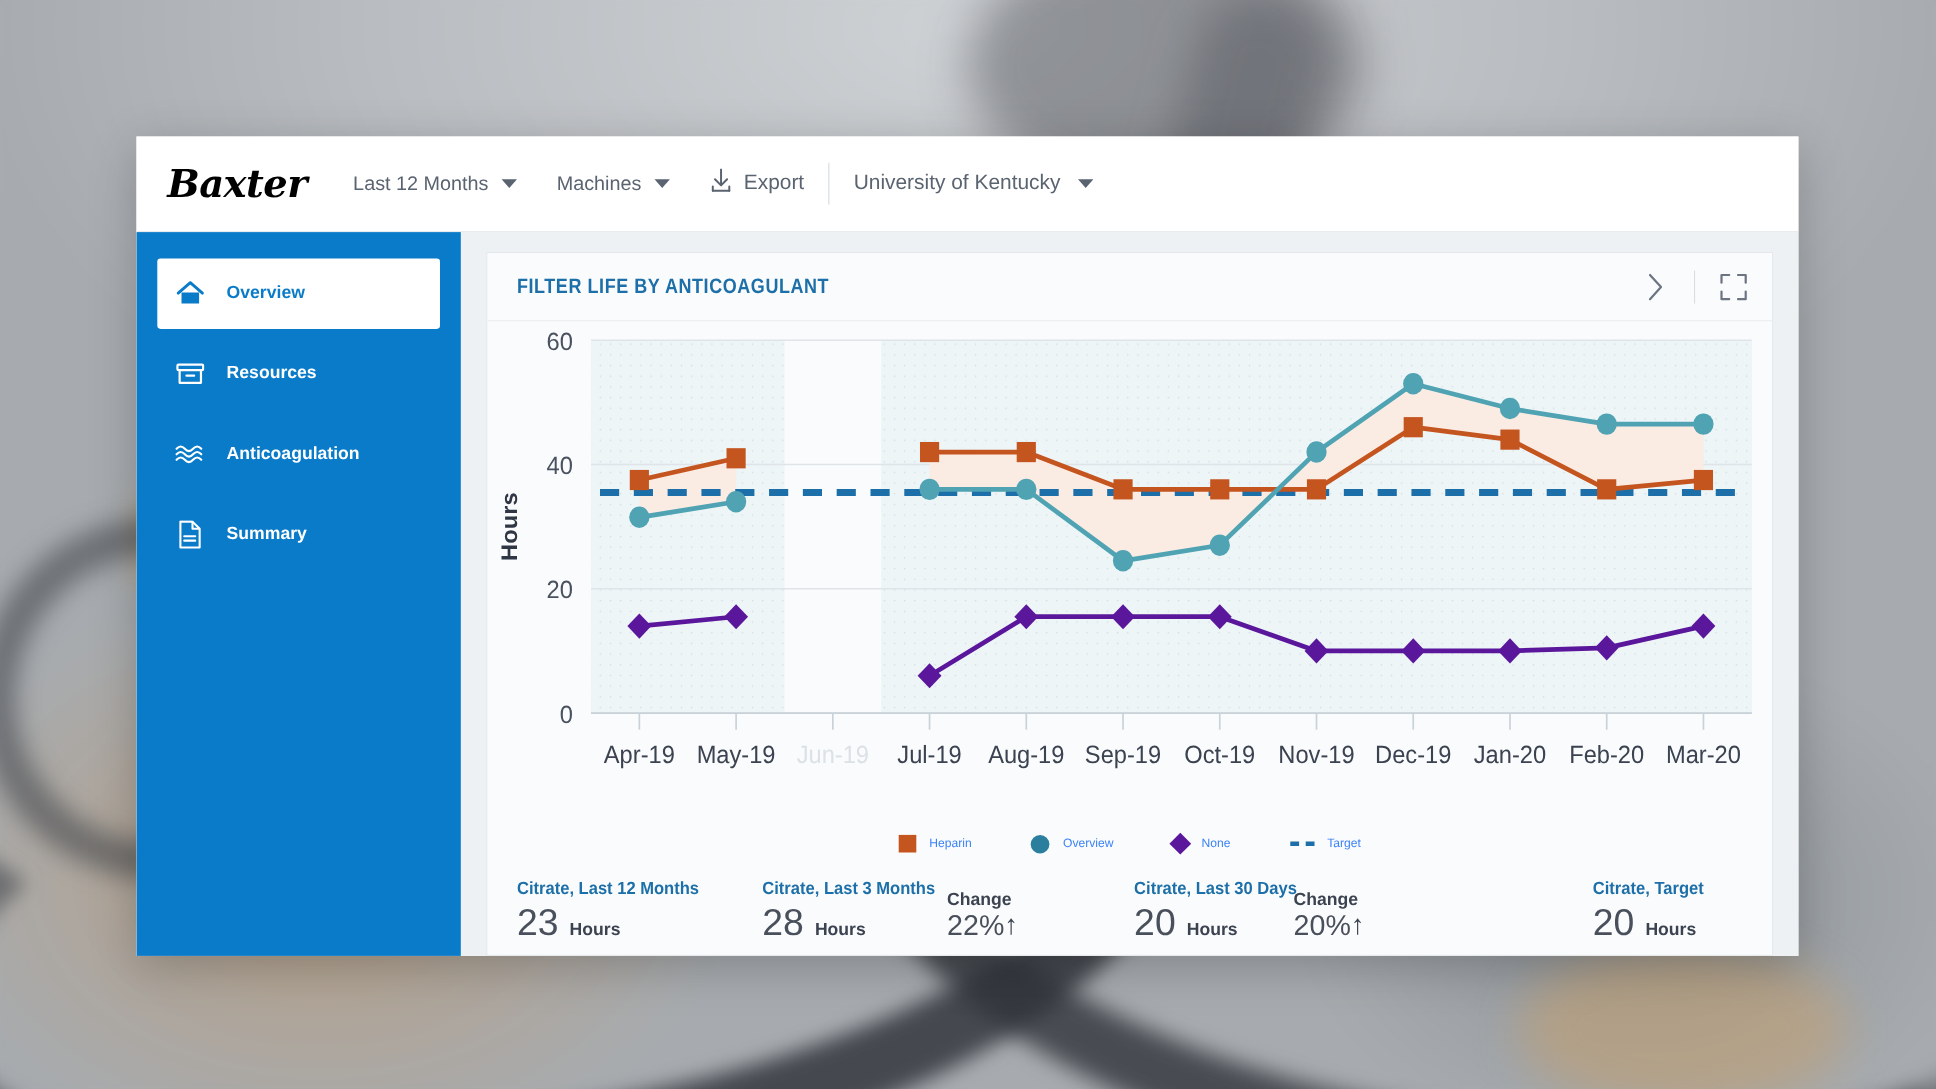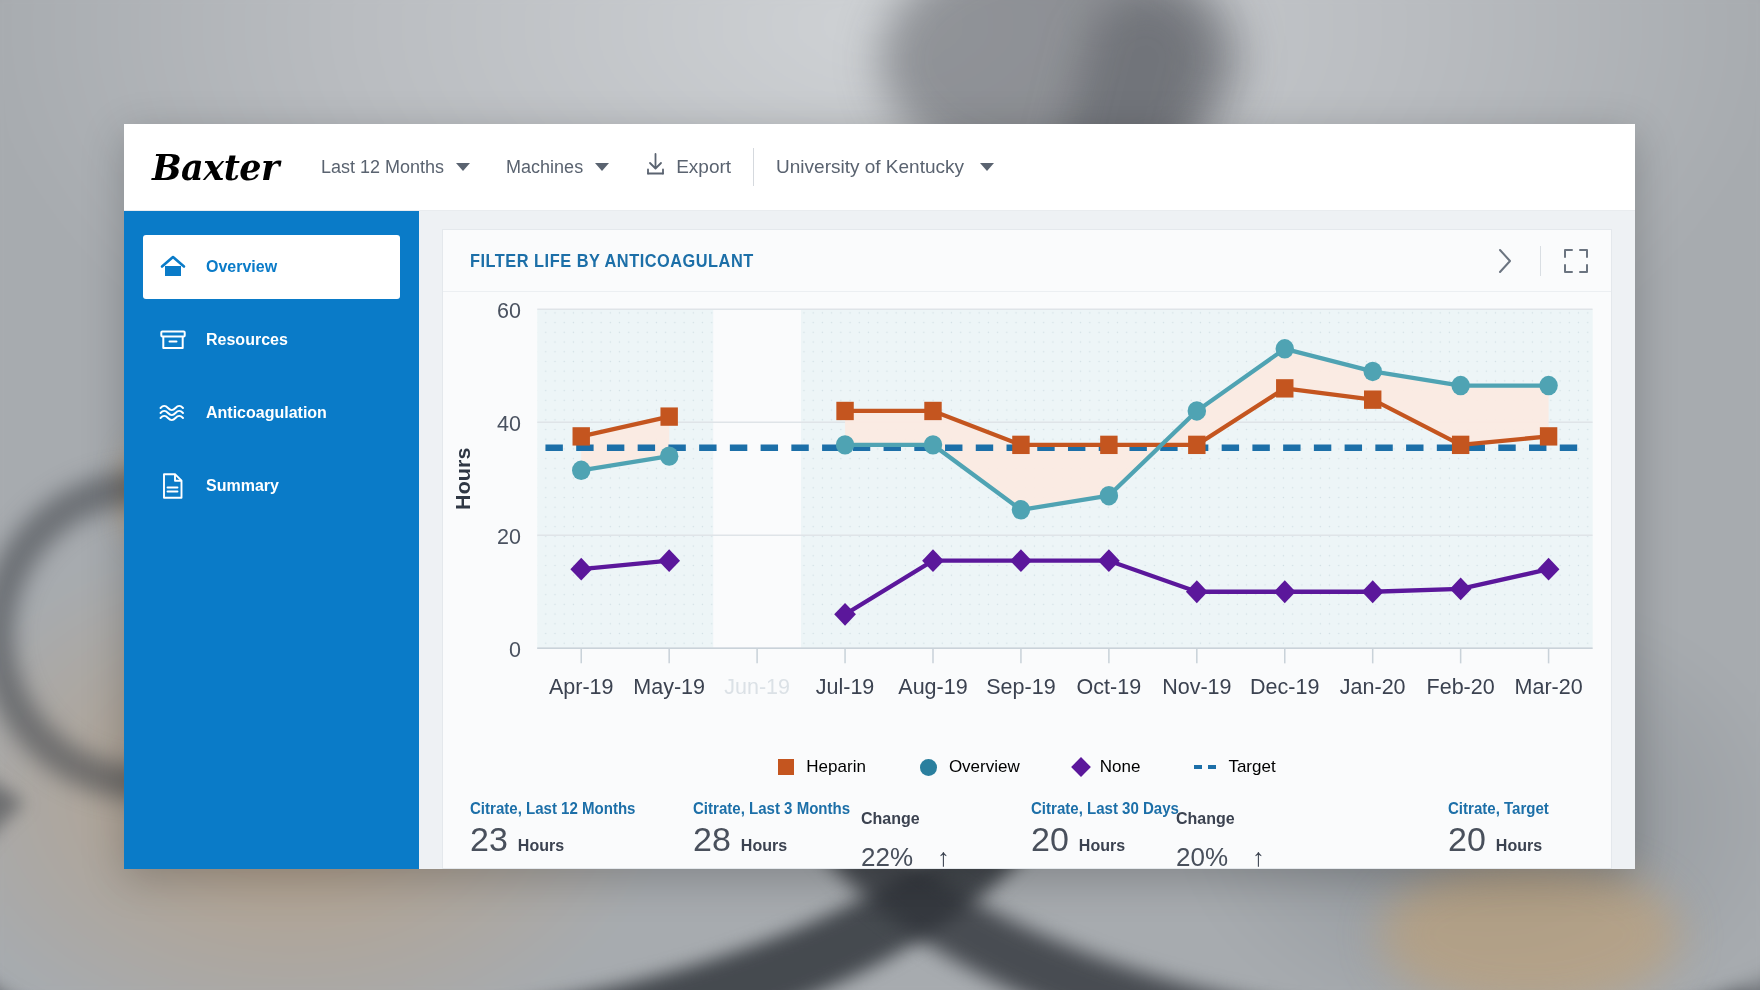--- a/index.html
+++ b/index.html
@@ -176,42 +176,42 @@
   .card-divider { width: 1px; height: 30px; background: #d9dee3; }
 
   
   .chart-area { flex: 1 1 auto; position: relative; min-height: 0; }
   .chart-svg { display: block; width: 100%; height: 100%; }
 
   .legend {
     height: 54px; flex: 0 0 54px;
     display: flex; align-items: center; justify-content: center; gap: 54px;
   }
-  .leg { display: flex; align-items: center; gap: 12px; font-size: 17px; color: #000000; }
+  .leg { display: flex; align-items: center; gap: 12px; font-size: 11px; color: #3b82f6; }
   .leg-sq { width: 16px; height: 16px; background: #c4551f; }
   .leg-ci { width: 17px; height: 17px; border-radius: 50%; background: #2a7f9e; }
   .leg-di { width: 14px; height: 14px; background: #5b179b; transform: rotate(45deg); }
   .leg-da { width: 22px; height: 0; border-top: 4px dashed #1c6fa8; }
 
   
   .kpis {
     flex: 0 0 auto; display: flex; align-items: flex-start;
     padding: 8px 0 0 0; position: relative; height: 74px;
   }
   .kpi { position: absolute; top: 6px; }
   .kpi-label {
     color: #1c6fa8; font-size: 16px; font-weight: 700;
     transform: scaleX(0.94); transform-origin: left center; white-space: nowrap;
   }
   .kpi-row { display: flex; align-items: baseline; gap: 10px; margin-top: 4px; }
   .kpi-num { color: #49505c; font-size: 34px; font-weight: 300; line-height: 1; }
   .kpi-unit { color: #3b4250; font-size: 16px; font-weight: 700; }
   .chg { position: absolute; top: 16px; }
   .chg-label { color: #3b4250; font-size: 16px; font-weight: 700; }
-  .chg-row { display: flex; align-items: center; gap: 24px; margin-top: 16px; }
+  .chg-row { display: flex; align-items: center; gap: 0; margin-top: 0; }
   .chg-num { color: #49505c; font-size: 26px; font-weight: 300; line-height: 1; }
   .chg-arrow { color: #3b4250; font-size: 25px; line-height: 1; }
 </style>
 </head>
 <body>
 
 <div id="backdrop">
   <div class="bg-base"></div>
   <div class="tube-c"></div>
   <div class="tube-d"></div>

